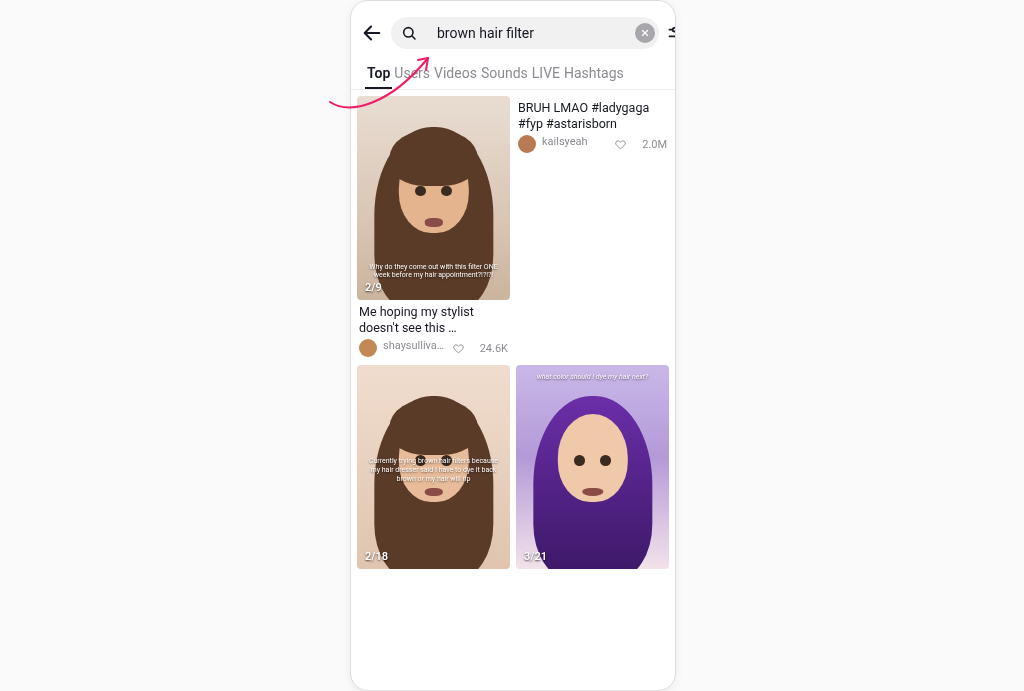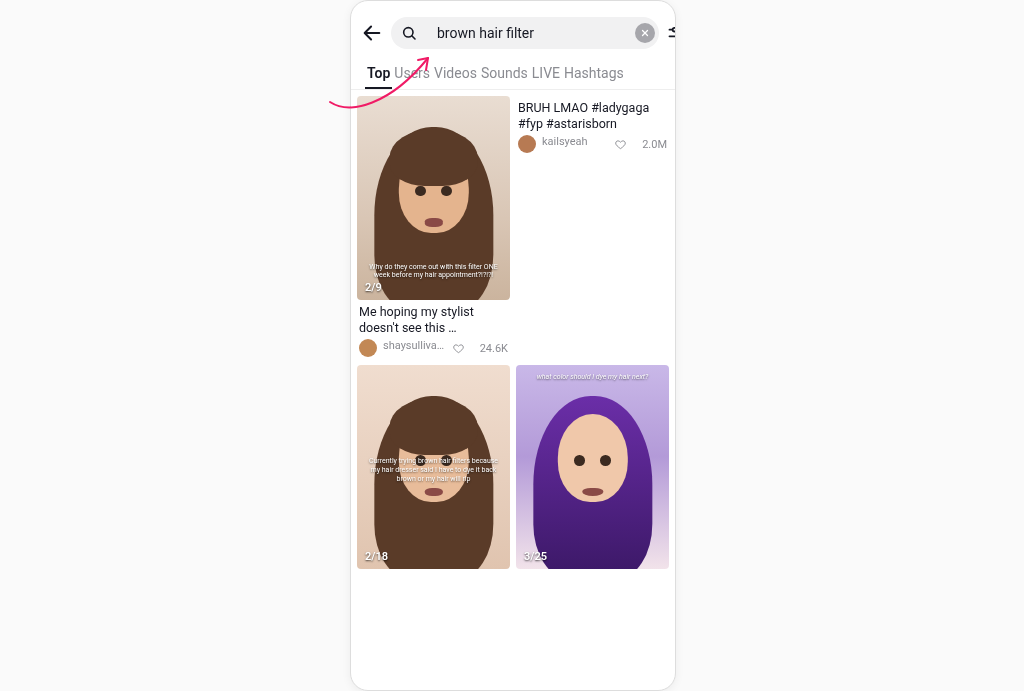--- a/index.html
+++ b/index.html
@@ -159,21 +159,21 @@
     <div class="card">
       <div class="thumb" style="background:linear-gradient(180deg,#c9b8e8 0%, #b39ad8 45%, #f2e3ea 100%);">
         <div class="face">
           <div class="hair-back" style="background:linear-gradient(180deg,#6b2ea8 0%, #3b1866 100%);"></div>
           <div class="face-base" style="background:#f0c8aa;"></div>
           <div class="eye l"></div>
             <div class="eye r"></div>
           <div class="mouth" style="width:14%; height:4%; border-radius:40% 40% 50% 50%;"></div>
         </div>
         <div class="overlay-text" style="top:8px;font-style:italic;">what color should I dye my hair next?</div>
-        <div class="date">3/25</div>
+        <div class="date">3/21</div>
       </div>
     </div>
 
   </div>
 </div>
 
 <svg class="annotate-arrow" style="left:320px; top:40px;" width="130" height="80" viewBox="0 0 130 80">
   <path d="M 10 62 C 30 75, 70 65, 108 18" fill="none" stroke="#f01b66" stroke-width="2" stroke-linecap="round"></path>
   <path d="M 108 18 L 98 20 M 108 18 L 106 30" fill="none" stroke="#f01b66" stroke-width="2" stroke-linecap="round"></path>
 </svg>

